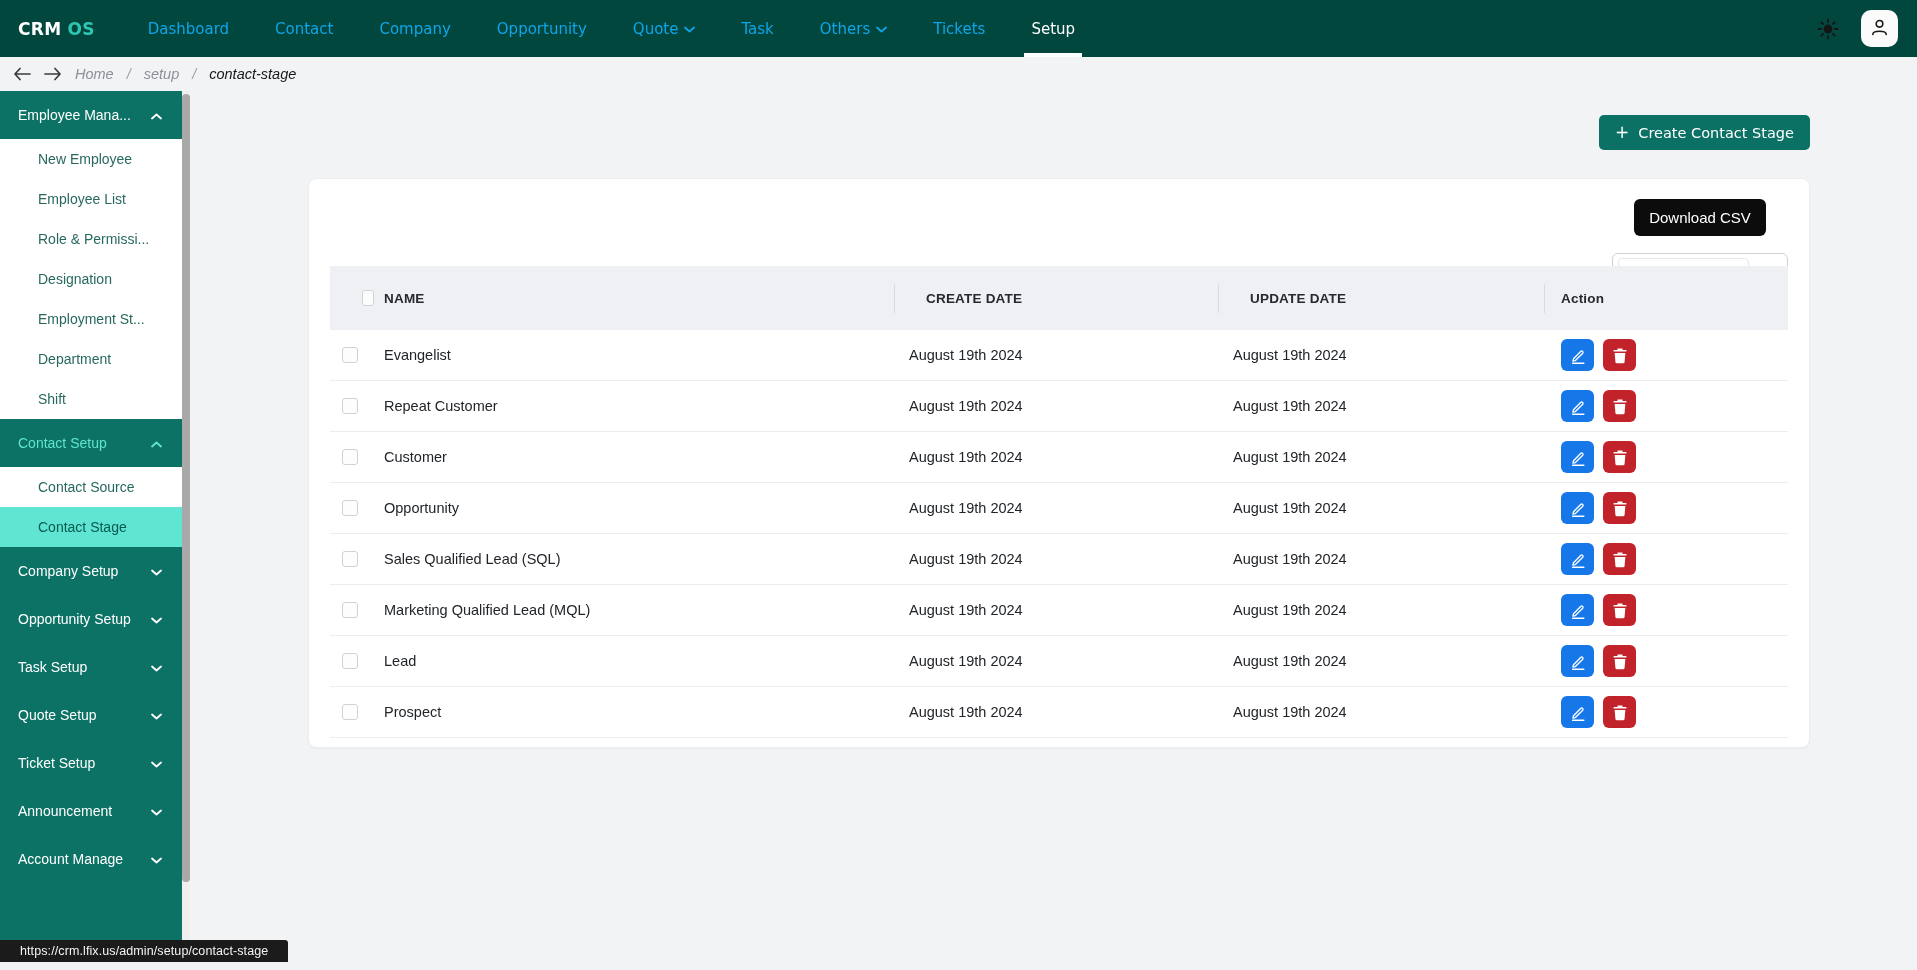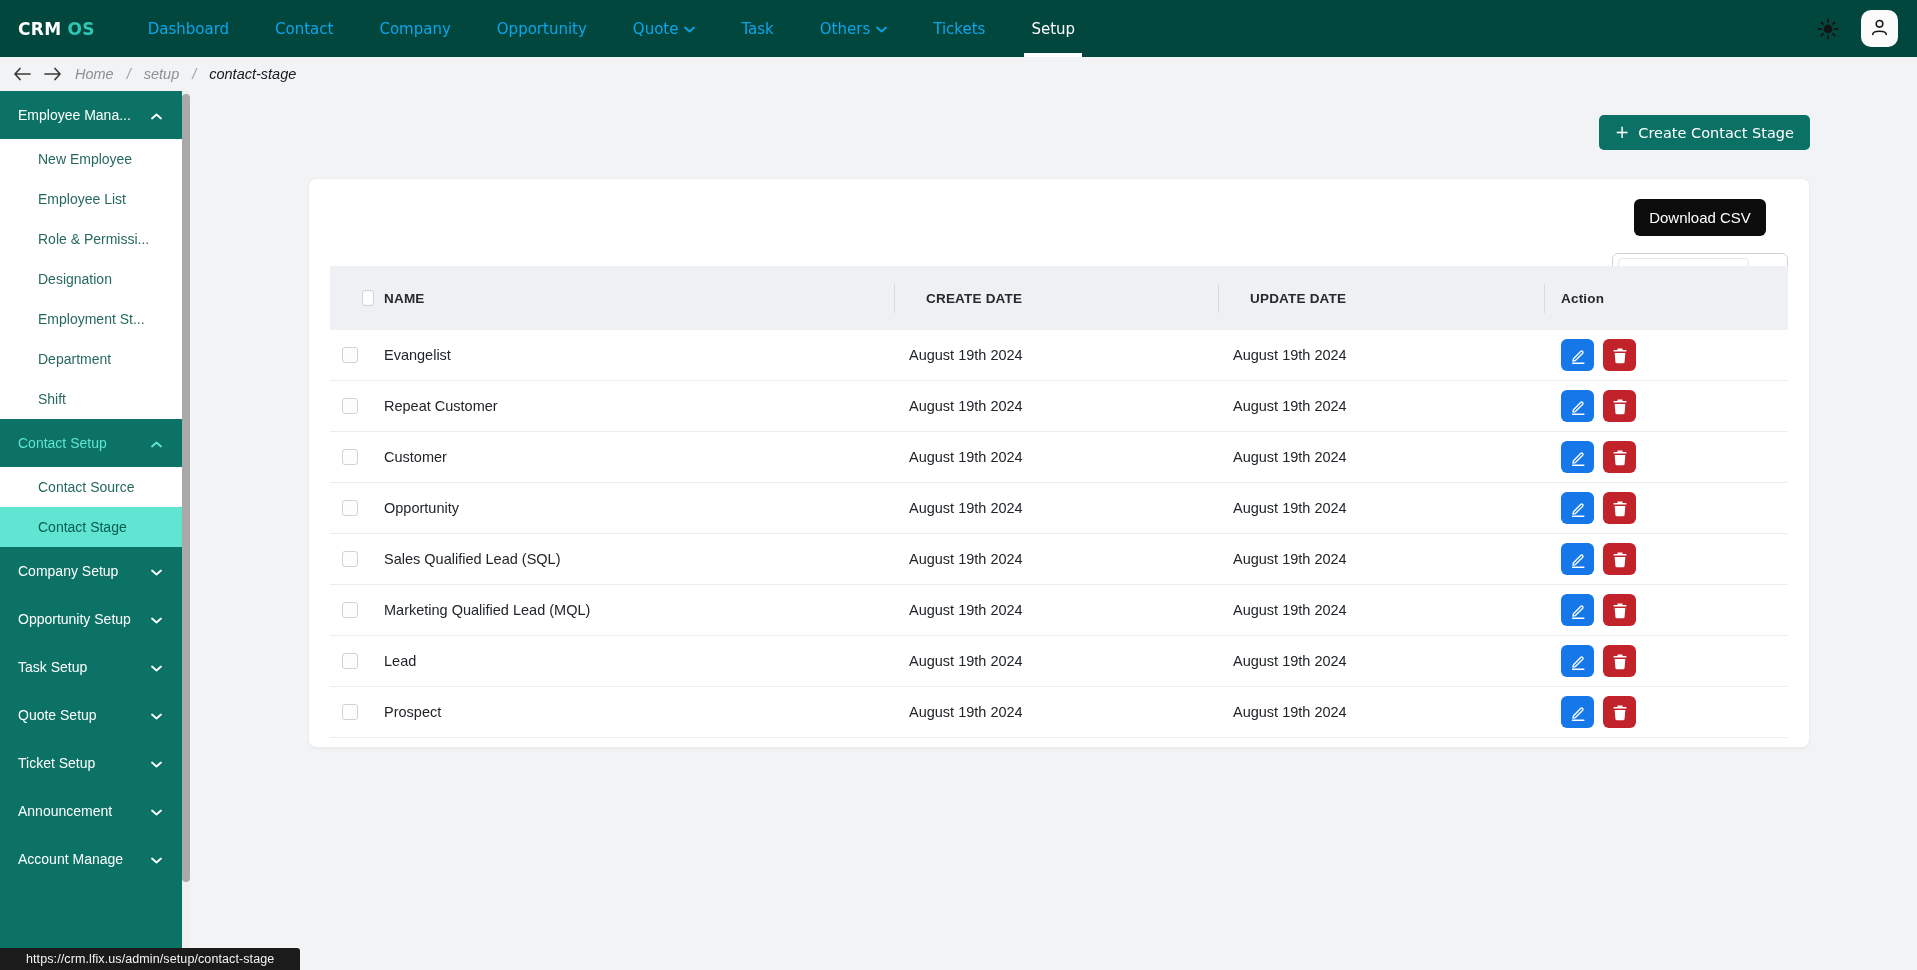--- a/index.html
+++ b/index.html
@@ -122,23 +122,23 @@
     width:16px; height:16px; background:#fdfdfd; border:1.5px solid #cfd3d7; border-radius:3px; cursor:pointer;
   }
   .icon-btn {
     width:33px; height:32px; border:none; border-radius:6px; cursor:pointer;
     display:flex; align-items:center; justify-content:center;
   }
   .edit-btn   { background:var(--edit-blue,#1677E8); }
   .delete-btn { background:var(--delete-red,#C2222A); }
   
   .statusbar {
-    position:absolute; left:0; bottom:0; height:22px; background:#1b1b1b;
+    position:absolute; left:0; bottom:8px; height:22px; background:#1b1b1b;
     color:#f4f4f4; font-size:12.5px; display:flex; align-items:center;
-    padding:0 26px; border-top-right-radius:3px; letter-spacing:.1px;
+    padding:0 20px; border-top-right-radius:3px; letter-spacing:.1px;
   }
 </style>
 </head>
 <body>
 
 <nav class="topnav">
   <div class="logo">
     <span class="crm">CRM</span>
     <span class="os">OS</span>
   </div>

